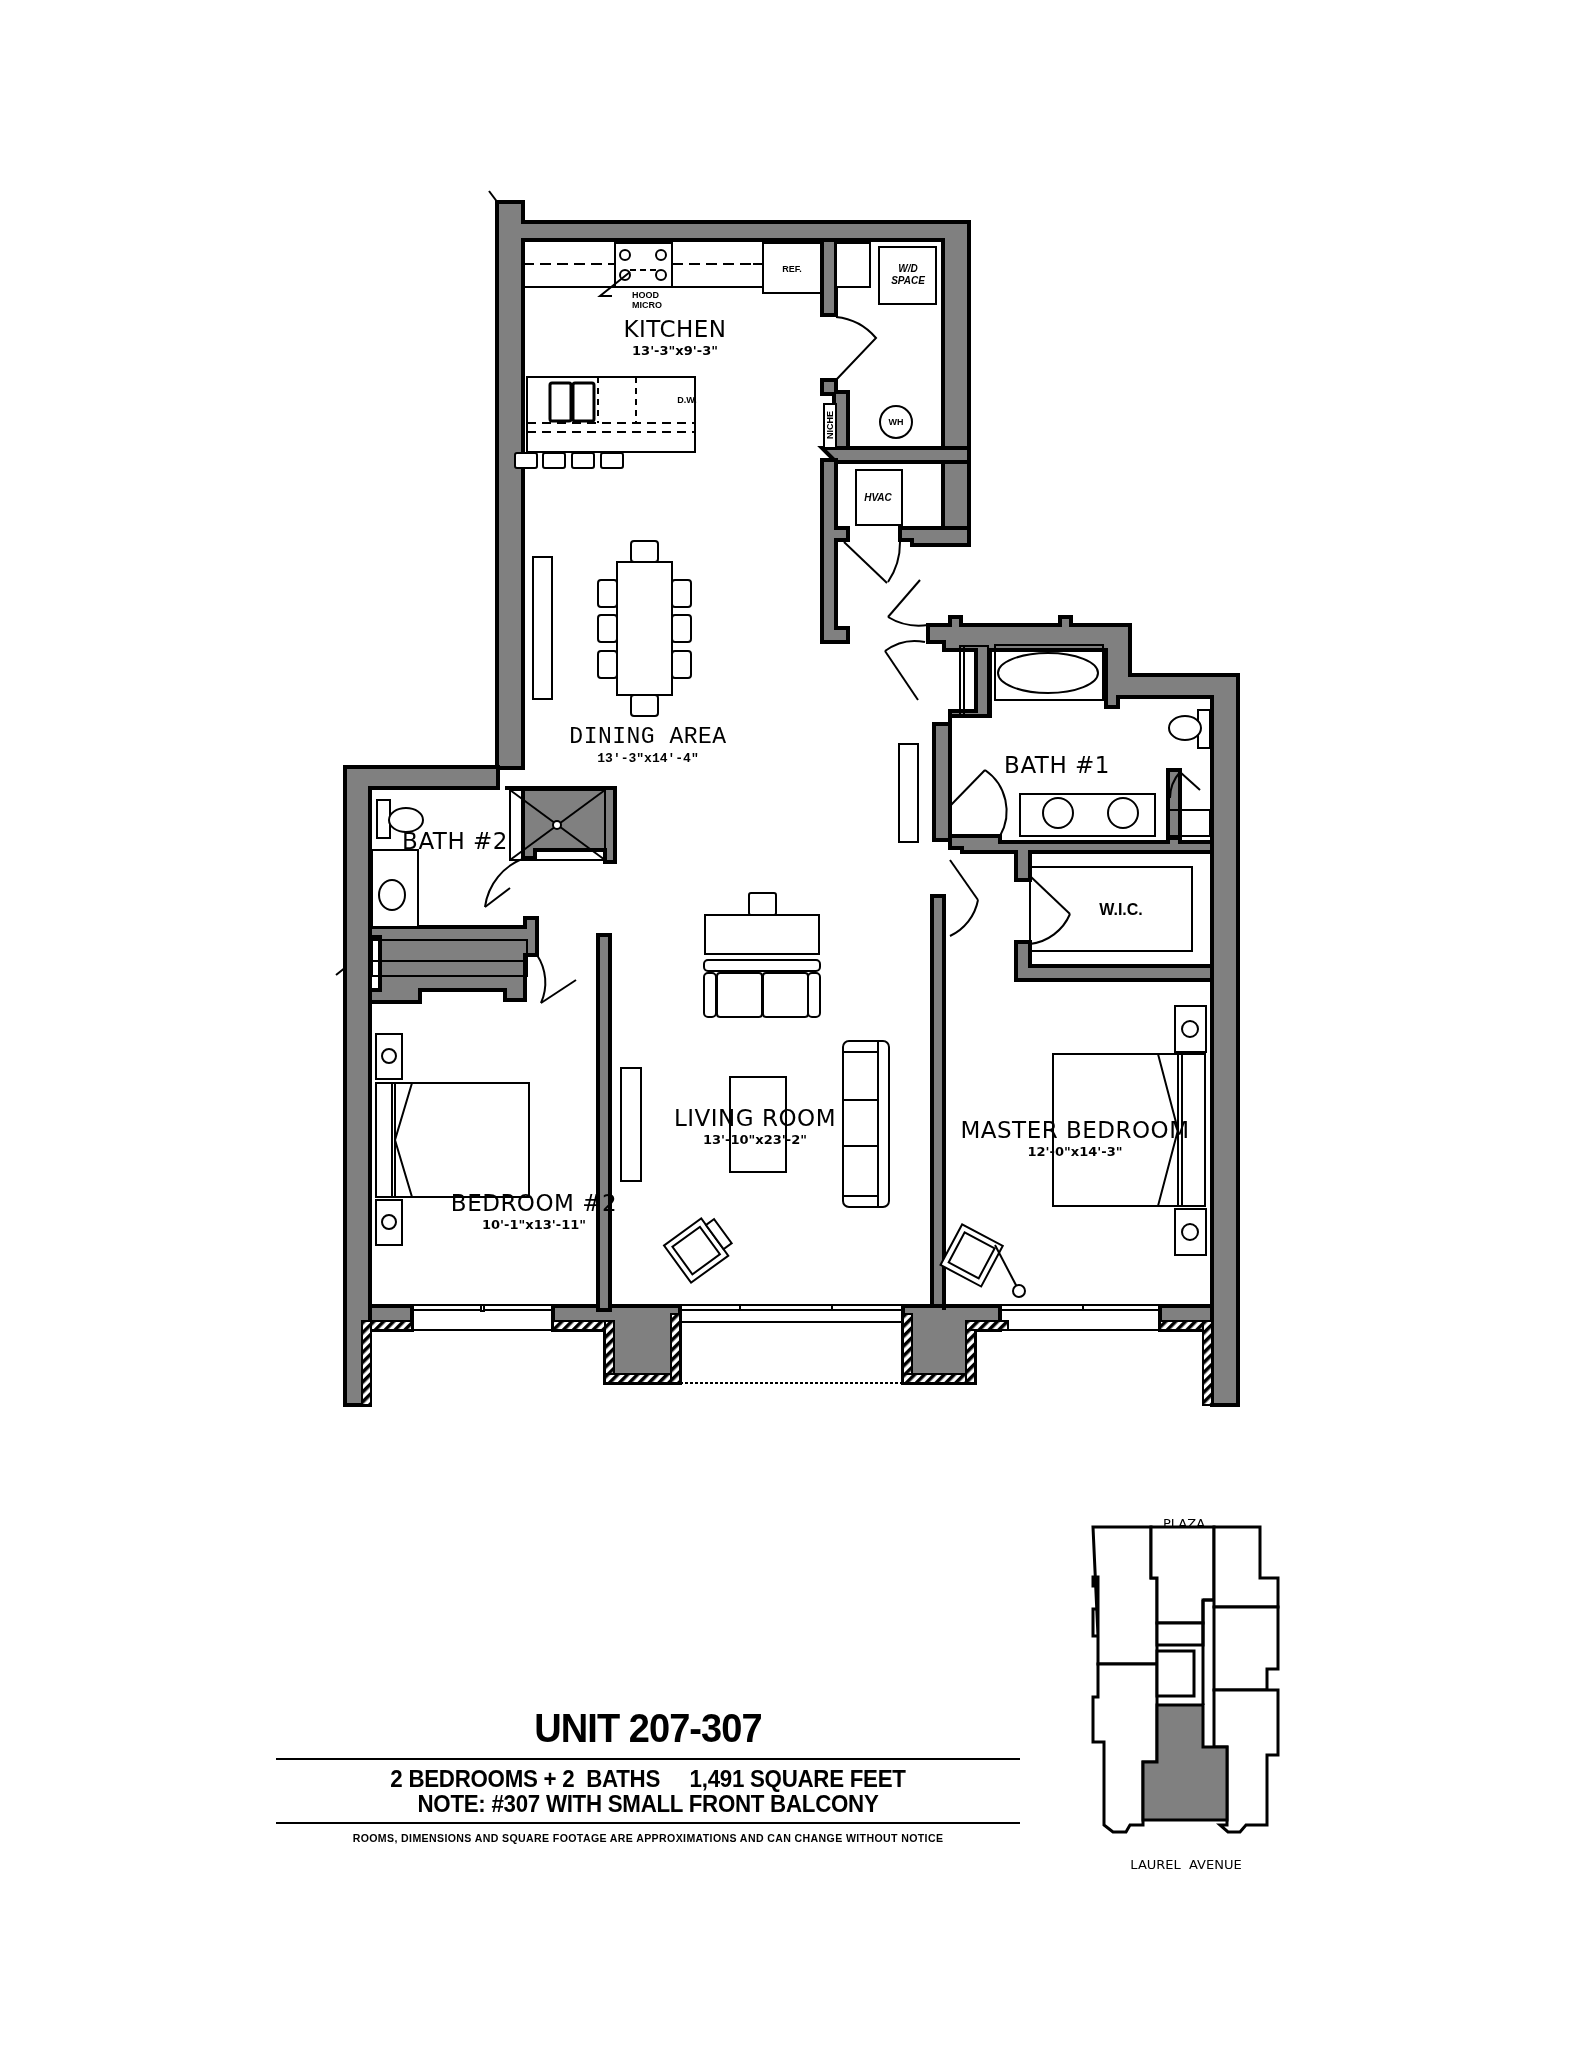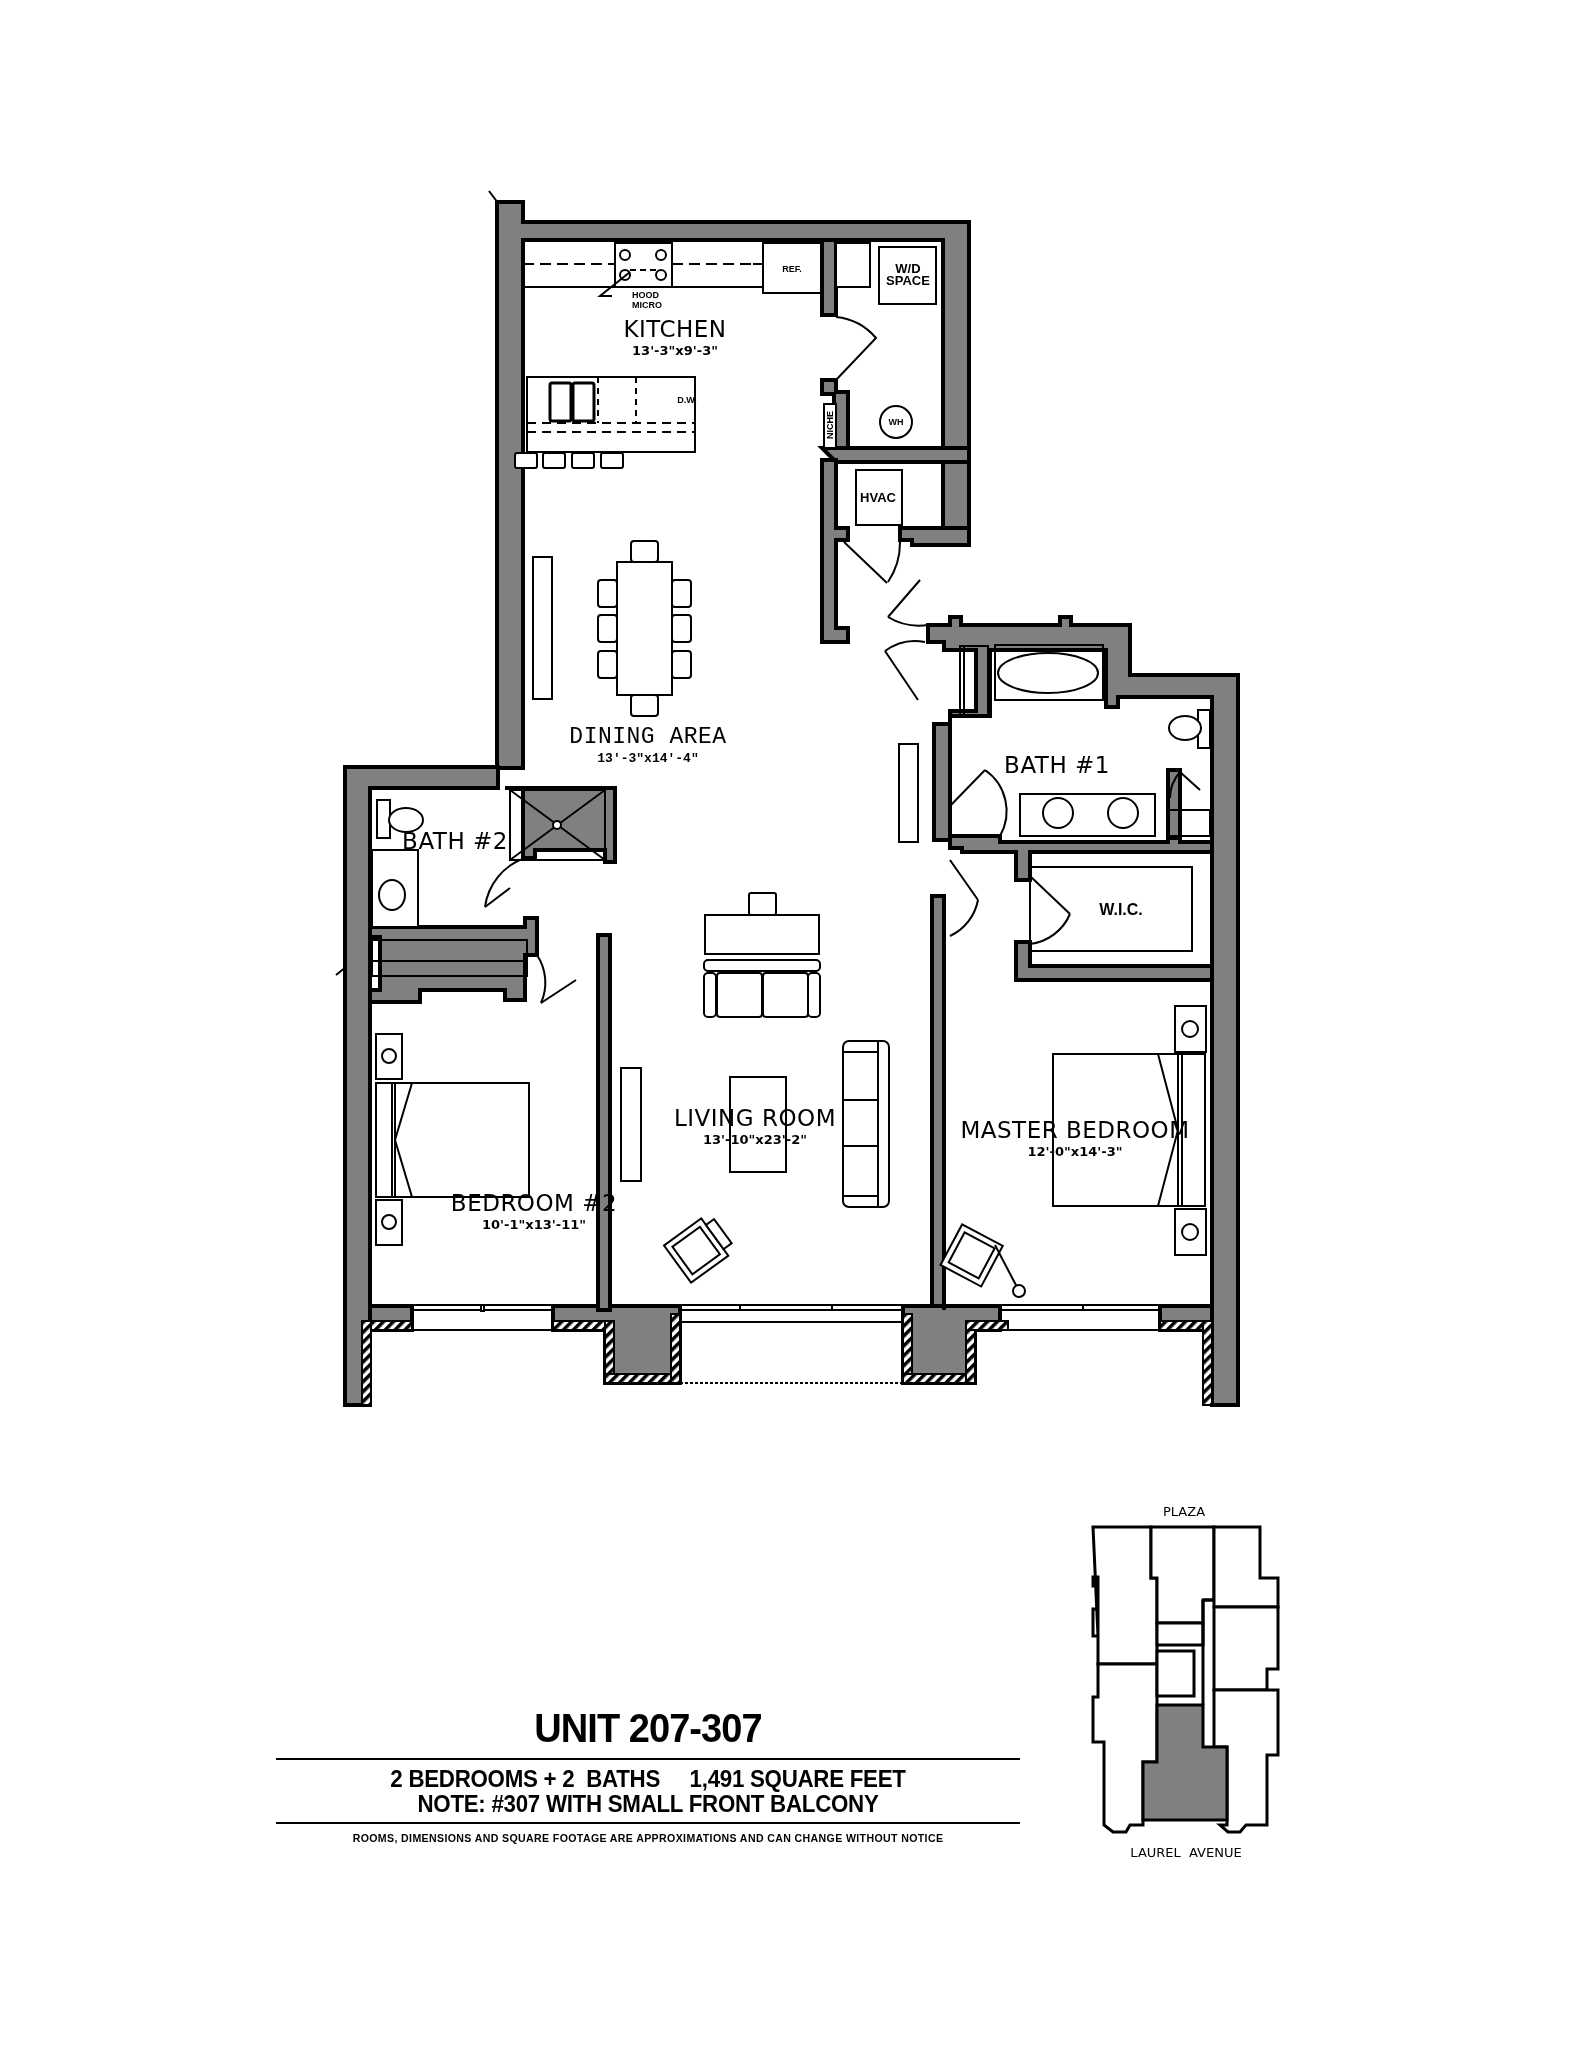--- a/index.html
+++ b/index.html
@@ -2,27 +2,27 @@
 <html><head>
 <meta charset="utf-8">
 <style>
   html, body { margin: 0; padding: 0; background: #ffffff; }
   body { width: 1582px; height: 2048px; position: relative; overflow: hidden; font-family: "Liberation Sans", "DejaVu Sans", sans-serif; color: #000; }
   #plan { position: absolute; left: 0; top: 0; }
   .lbl { position: absolute; text-align: center; white-space: nowrap; color: #000; font-family: "DejaVu Sans", sans-serif; transform: translateX(-50%); }
   .room { font-size: 23px; letter-spacing: 0.5px; font-weight: 400; }
   .dim { font-size: 13px; font-weight: 700; margin-top: 1px; }
   .tiny { font-size: 9px; font-weight: 700; font-family: "Liberation Sans", sans-serif; line-height: 10px; }
-  .small { font-size: 13px; font-weight: 700; font-family: "Liberation Sans", sans-serif; line-height: 12px; }
+  .small { font-size: 10px; font-weight: 700; font-family: "Liberation Sans", sans-serif; line-height: 12px; font-style: italic; }
   #title-block { position: absolute; left: 276px; top: 1706px; width: 744px; text-align: center; }
   #unit-title { font-family: "Liberation Sans", sans-serif; font-weight: 700; font-size: 40px; letter-spacing: -1px; transform: scaleX(0.95); line-height: 44px; }
   .rule { height: 0; border-top: 2px solid #000; margin: 8px 0 6px 0; }
   .sub { font-family: "Liberation Sans", sans-serif; font-weight: 700; font-size: 24px; line-height: 25px; letter-spacing: -0.3px; transform: scaleX(0.93); }
   #disclaimer { font-family: "Liberation Sans", sans-serif; font-weight: 700; font-size: 11.5px; letter-spacing: 0.4px; margin-top: 8px; transform: scaleX(0.92); }
-  .key-lbl { position: absolute; font-family: "DejaVu Sans", sans-serif; font-size: 13px; font-weight: 400; transform: translateX(-50%); white-space: nowrap; }
+  .key-lbl { position: absolute; font-family: "DejaVu Sans", sans-serif; font-size: 13px; font-weight: 400; transform: translateX(-50%); white-space: nowrap; margin-top: 12px; }
 </style>
 </head>
 <body>
 
 <svg id="plan" width="1582" height="2048" viewBox="0 0 1582 2048" xmlns="http://www.w3.org/2000/svg">
   <defs>
     <pattern id="hatch" patternUnits="userSpaceOnUse" width="7" height="7" patternTransform="rotate(45)">
       <rect width="7" height="7" fill="#fff"></rect>
       <rect width="3.5" height="7" fill="#000"></rect>
     </pattern>

